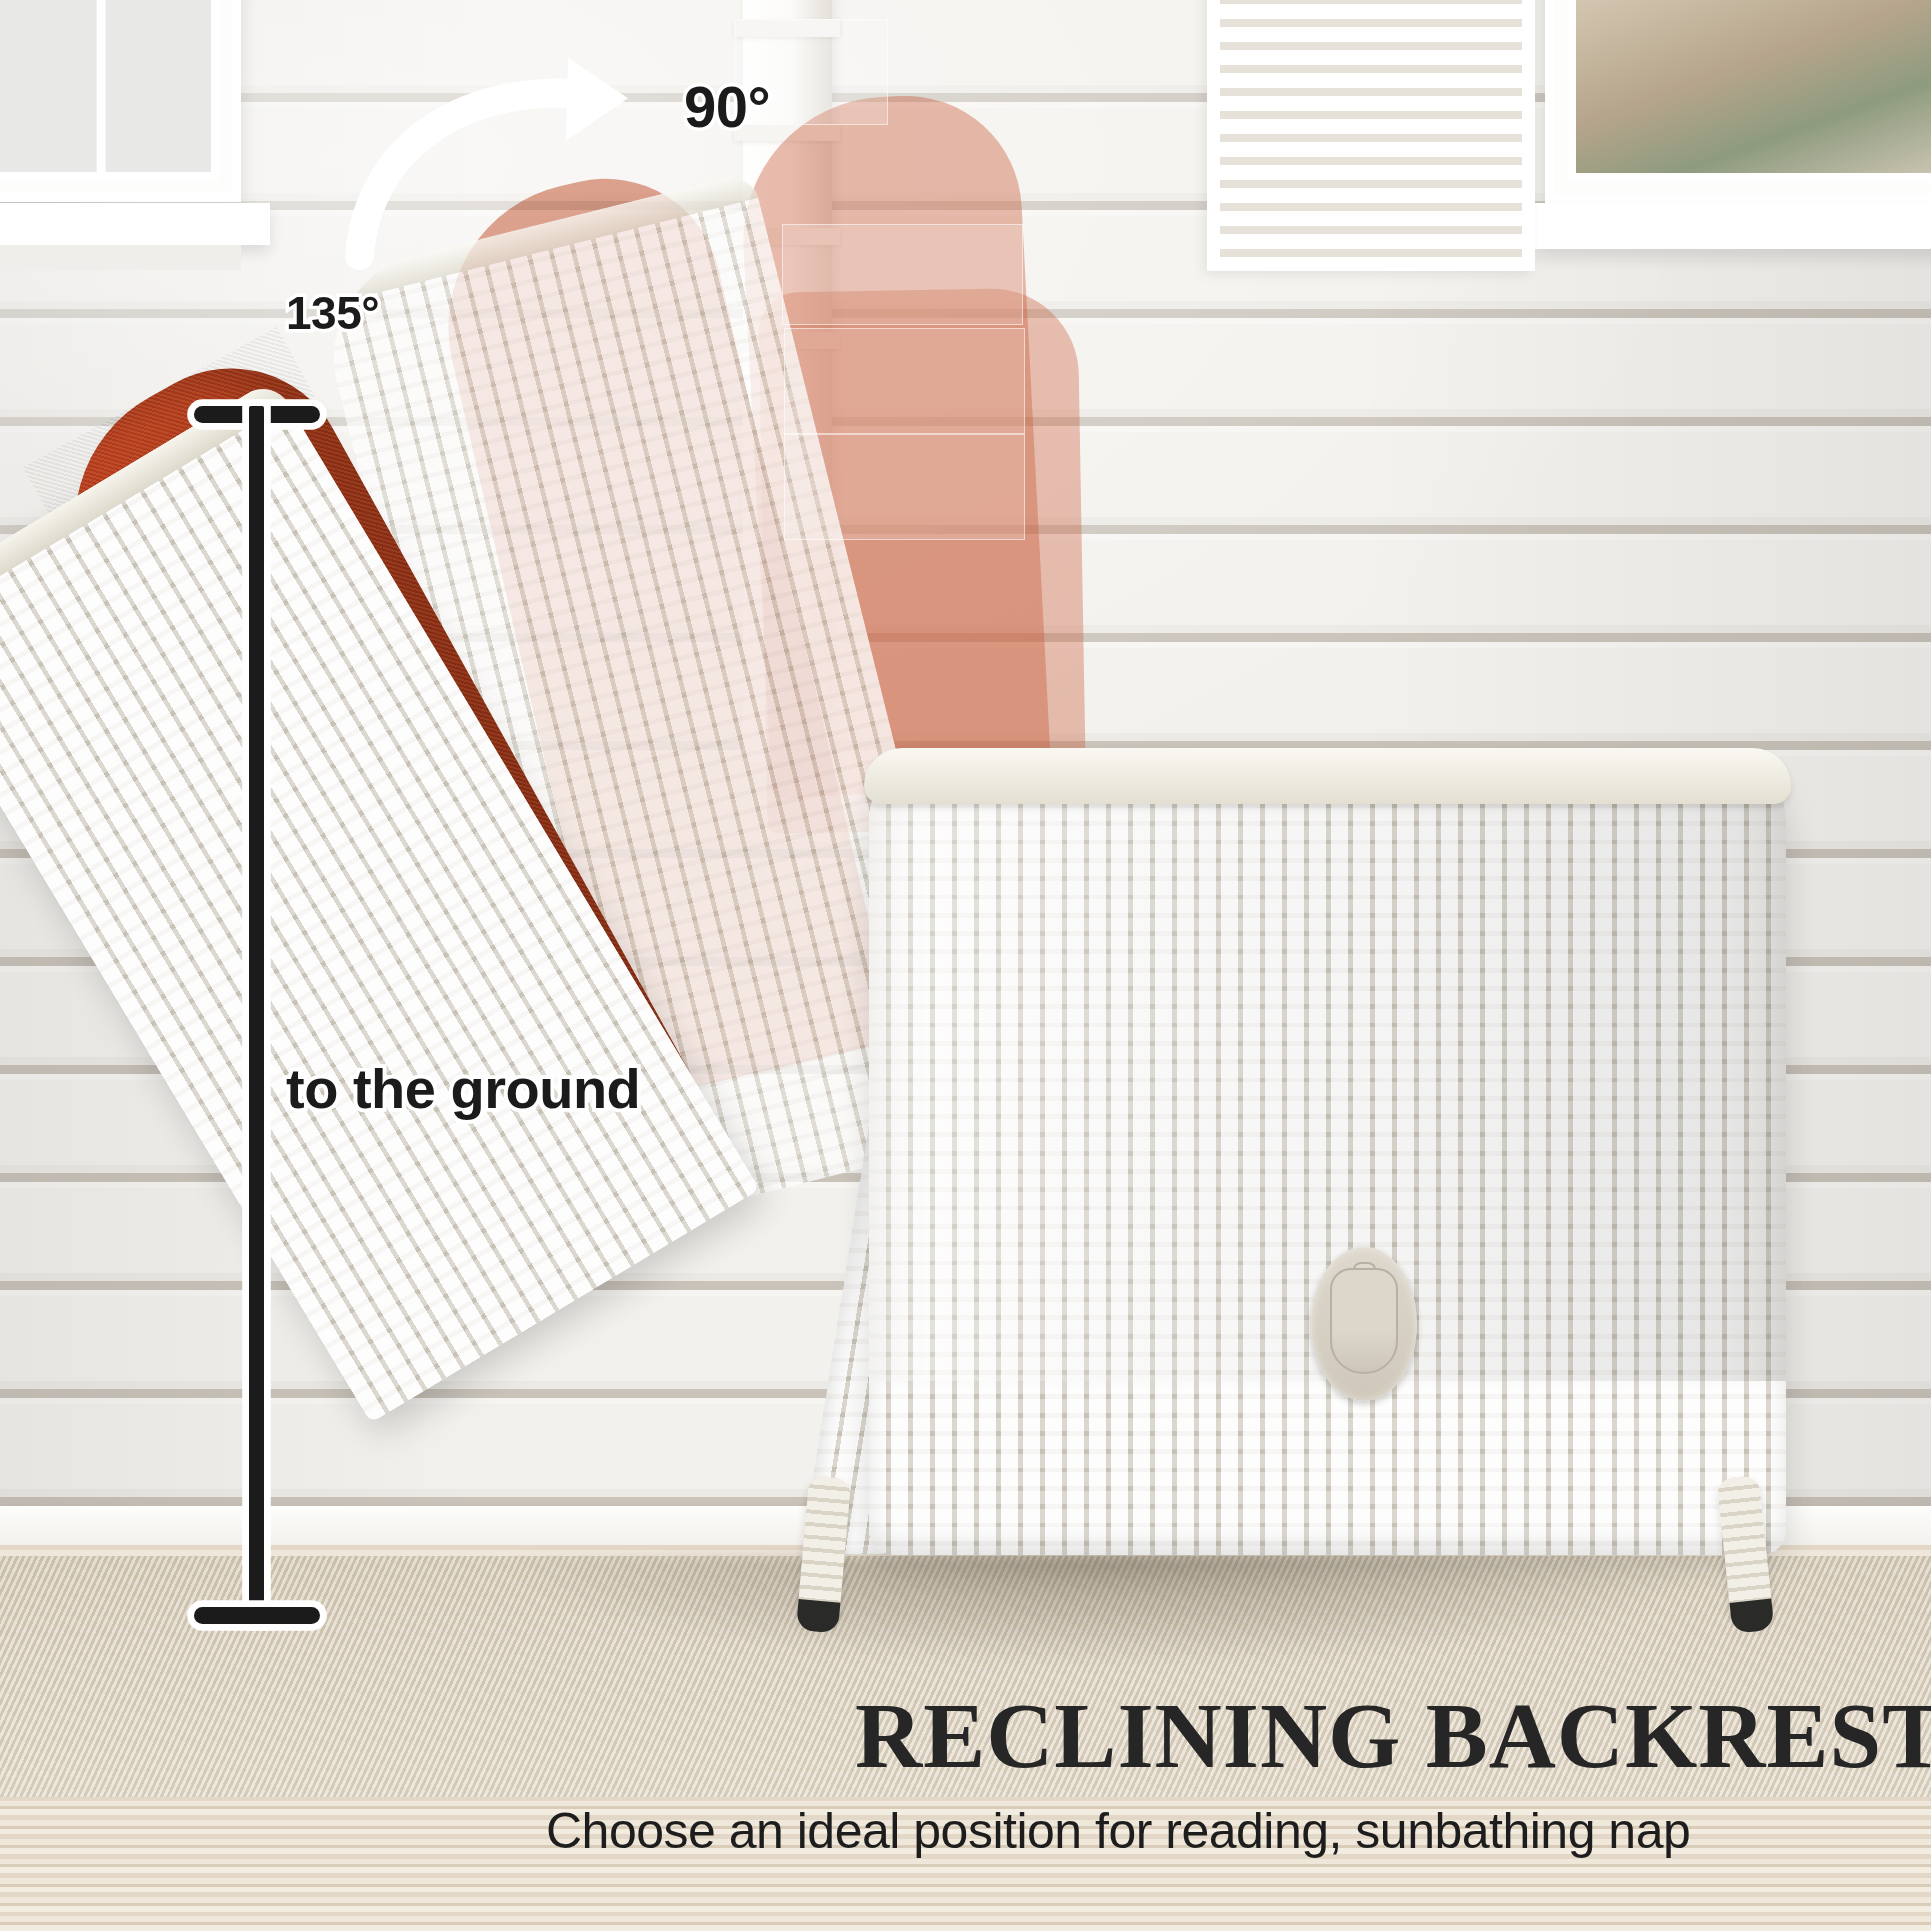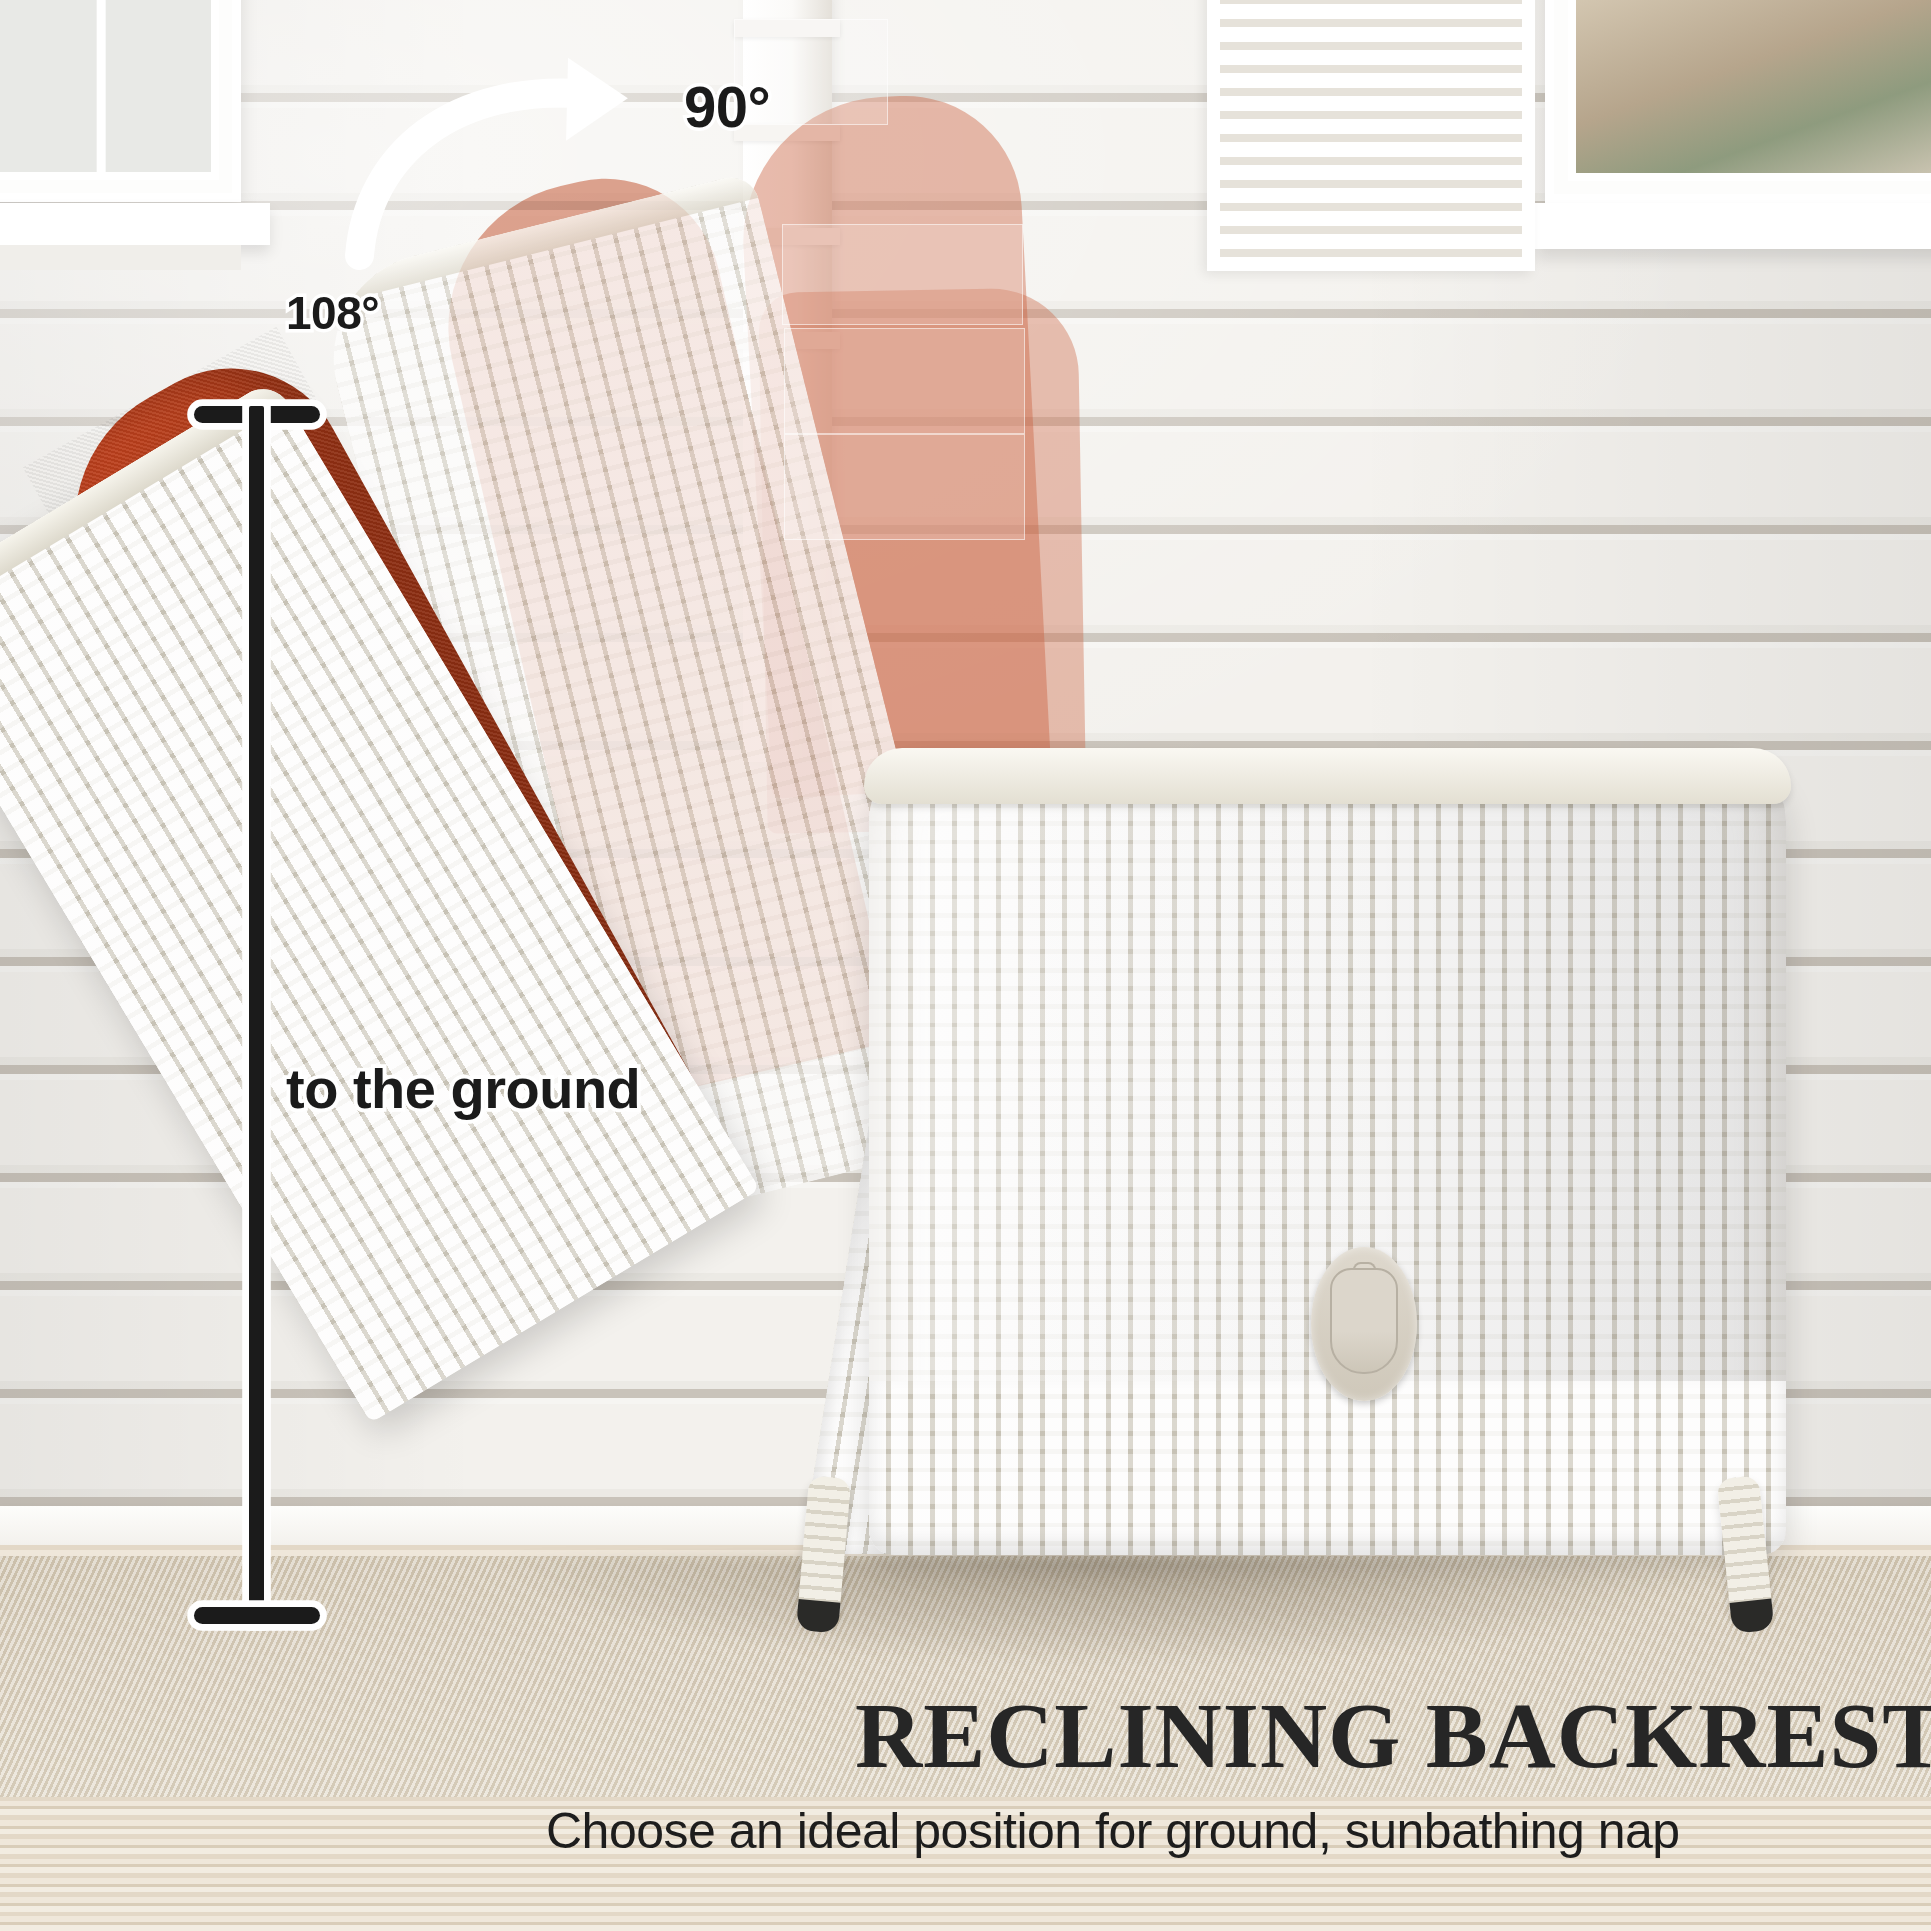--- a/index.html
+++ b/index.html
@@ -353,29 +353,29 @@
   </div>
 
   <div class="arrow-wrap">
     <svg viewBox="0 0 420 230" width="406" height="222">
       <path d="M22 215 C 30 110, 120 35, 262 48" fill="none" stroke="#ffffff" stroke-width="30" stroke-linecap="round"></path>
       <path d="M238 10 L 300 52 L 236 96 Z" fill="#ffffff"></path>
       <path d="M248 32 L 286 54 L 248 78 Z" fill="#ffffff"></path>
     </svg>
   </div>
 
-  <div class="label-outline lbl-135">108°</div>
+  <div class="label-outline lbl-135">135°</div>
   <div class="label-outline lbl-90">90°</div>
 
 
   <div class="dim-cap dim-cap-top"></div>
   <div class="dim-line"></div>
   <div class="dim-cap dim-cap-bot"></div>
 
   <div class="label-outline lbl-backrest">
     <span class="line2">to the ground</span>
   </div>
 
   <div class="title-main">RECLINING BACKREST</div>
-  <div class="subtitle">Choose an ideal position for ground, sunbathing nap</div>
+  <div class="subtitle">Choose an ideal position for reading, sunbathing nap</div>
 
 </div>
 
 
 </body></html>

